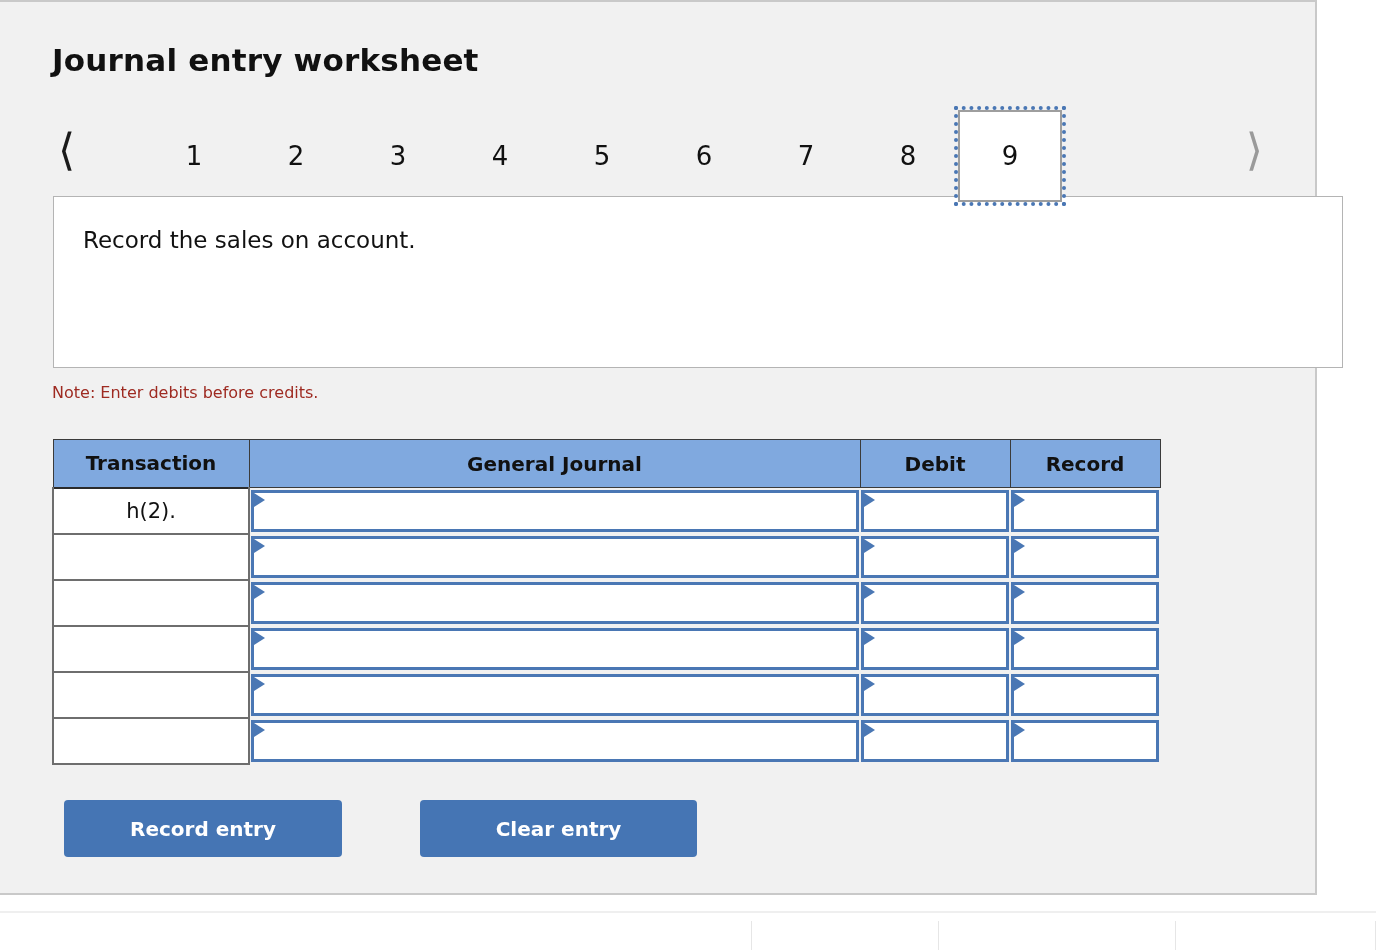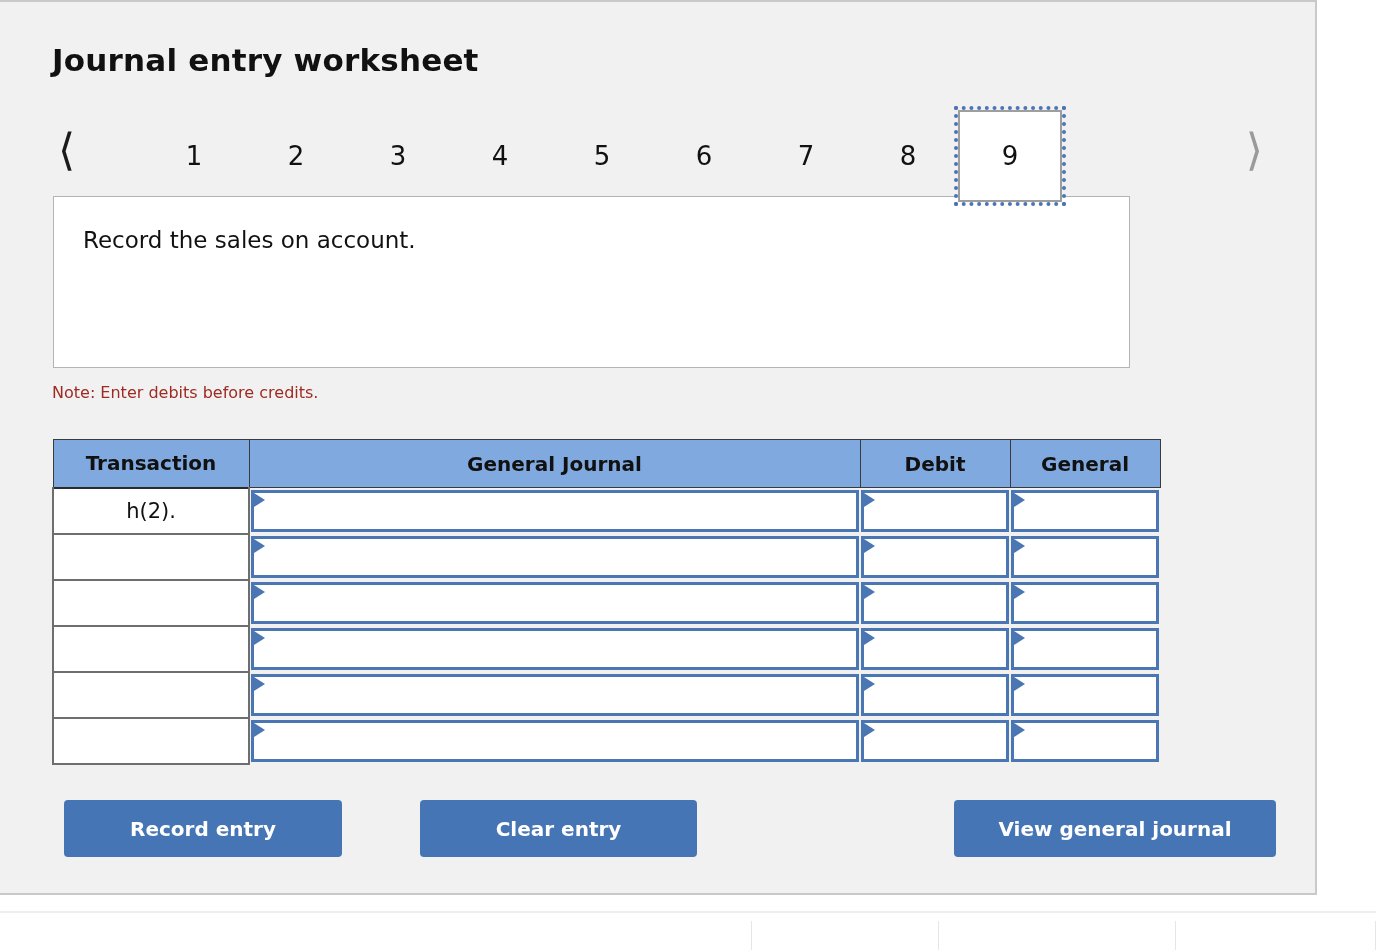--- a/index.html
+++ b/index.html
@@ -76,21 +76,21 @@
     outline-offset: 0px;
     line-height: 88px;
     z-index: 5;
   }
 
   
   .description-box {
     position: absolute;
     left: 53px;
     top: 194px;
-    width: 1077px;
+    width: 1290px;
     height: 172px;
     background: #ffffff;
     border: 1px solid #b4b4b4;
   }
   .description-text {
     position: absolute;
     left: 29px;
     top: 30px;
     font-size: 23px;
     color: #111111;
@@ -249,21 +249,21 @@
       <col class="col-transaction">
       <col class="col-journal">
       <col class="col-debit">
       <col class="col-credit">
     </colgroup>
     <thead>
       <tr>
         <th>Transaction</th>
         <th>General Journal</th>
         <th>Debit</th>
-        <th>General</th>
+        <th>Record</th>
       </tr>
     </thead>
     <tbody id="journal-body">
         <tr class="first-body-row">
           <td class="cell-transaction">h(2).</td>
           <td class="cell-select">
             <div class="select-box">
               <span class="select-marker"></span>
             </div>
           </td>
@@ -366,21 +366,20 @@
             <div class="select-box">
               <span class="select-marker"></span>
             </div>
           </td>
         </tr>
       </tbody>
   </table>
 
   <button class="btn btn-record">Record entry</button>
   <button class="btn btn-clear">Clear entry</button>
-  <button class="btn btn-view">View general journal</button>
 
 </div>
 
 <div class="footer-strip">
   <div class="footer-divider"></div>
   <div class="footer-cellline" style="left:751px"></div>
   <div class="footer-cellline" style="left:938px"></div>
   <div class="footer-cellline" style="left:1175px"></div>
   <div class="footer-cellline" style="left:1375px"></div>
 </div>

